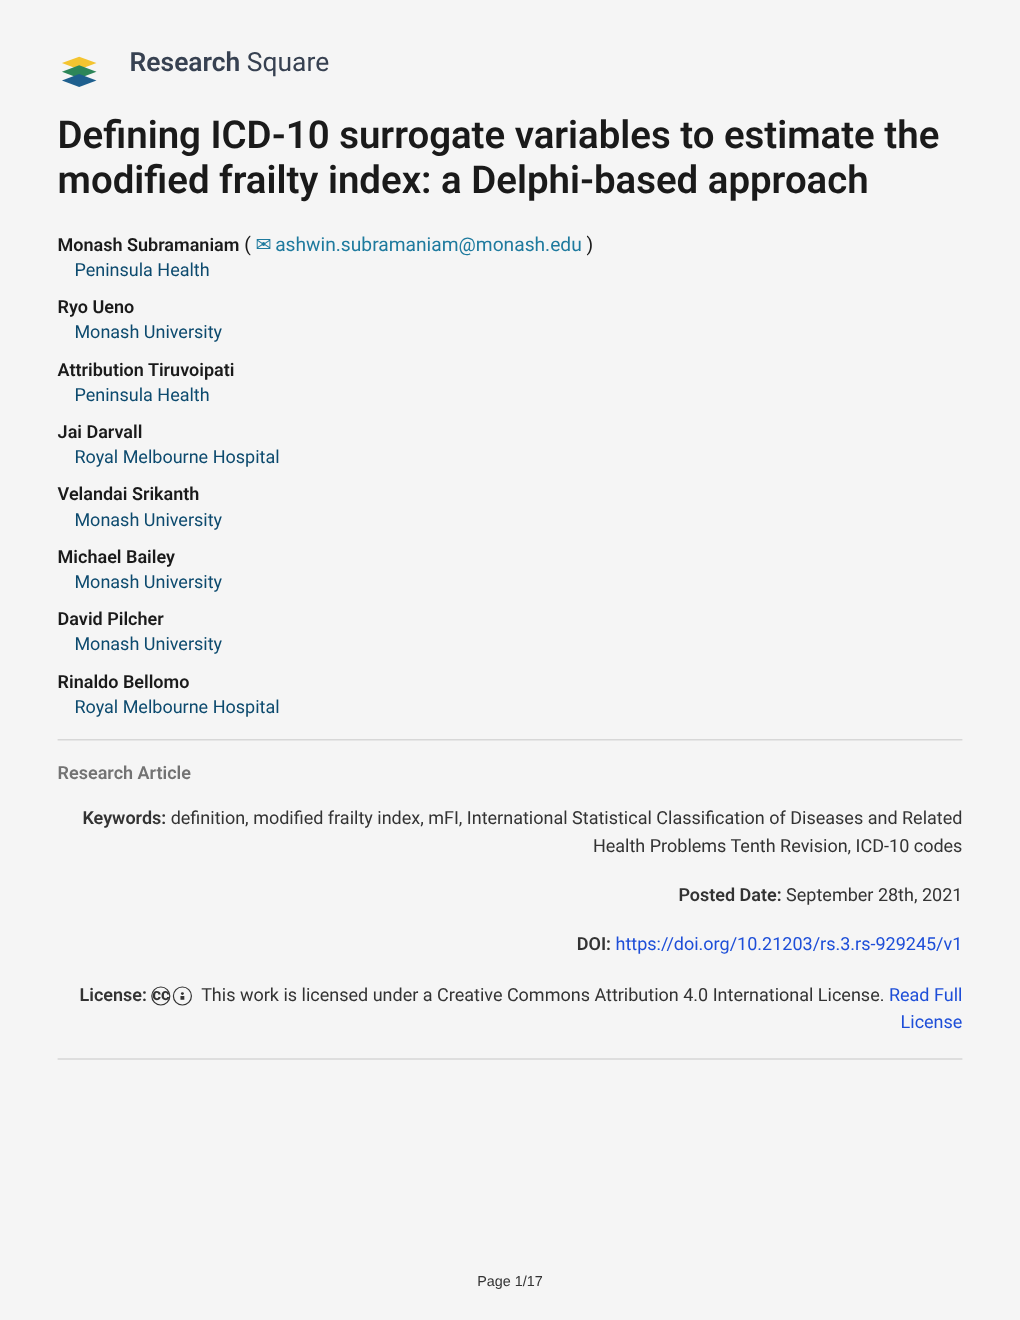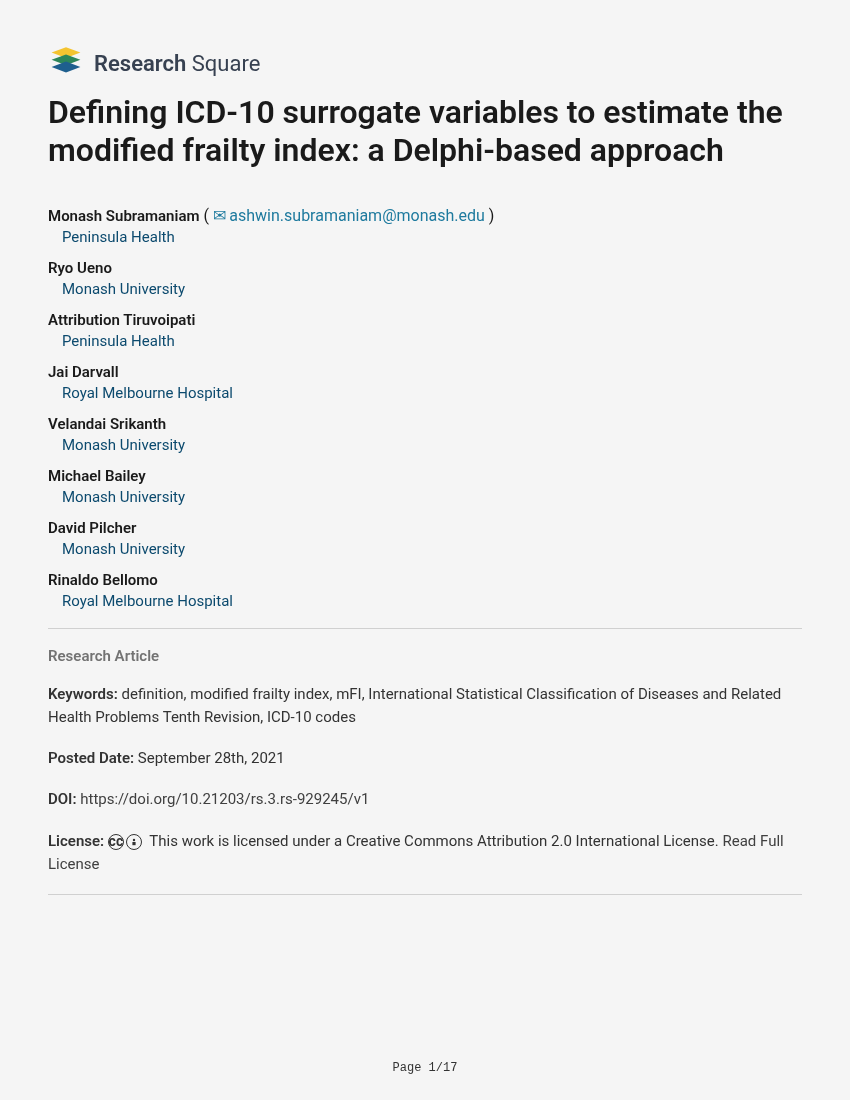--- a/index.html
+++ b/index.html
@@ -17,22 +17,22 @@
       position: relative;
     }
     .header-row {
       display: flex;
       align-items: flex-start;
       gap: 40px;
       margin-bottom: 18px;
     }
     .logo-section {
       display: flex;
-      align-items: flex-end;
-      gap: 10px;
+      align-items: flex-start;
+      gap: 24px;
     }
     .logo-icon {
       width: 36px;
       height: 36px;
     }
     .logo-text {
       font-size: 22px;
       font-weight: 600;
       color: #374151;
     }
@@ -44,21 +44,21 @@
       line-height: 1.45;
       color: #e11d48;
       flex: 1;
       padding-top: 2px;
     }
     .title {
       font-size: 32px;
       font-weight: 600;
       line-height: 1.18;
       color: #1a1a1a;
-      margin-bottom: 36px;
+      margin-bottom: 24px;
     }
     .author-block {
       margin-bottom: 12px;
     }
     .author-name {
       font-size: 15px;
       font-weight: 600;
       color: #1a1a1a;
     }
     .author-email-wrap {
@@ -88,26 +88,27 @@
       font-size: 15px;
       font-weight: 600;
       color: #737373;
       margin-bottom: 18px;
     }
     .meta-row {
       font-size: 15px;
       line-height: 1.55;
       color: #333;
       margin-bottom: 18px;
+      text-align: right;
     }
     .meta-label {
       font-weight: 600;
     }
     .link {
-      color: #404040;
+      color: #1d4ed8;
     }
     .license-icons {
       display: inline-flex;
       align-items: center;
       gap: 2px;
       vertical-align: middle;
       margin-right: 4px;
     }
     .cc-icon {
       width: 16px;
@@ -122,21 +123,21 @@
       color: #333;
     }
     .page-footer {
       position: absolute;
       bottom: 25px;
       left: 0;
       right: 0;
       text-align: center;
       font-size: 12px;
       color: #333;
-      font-family: Liberation Mono, monospace;
+      font-family: Liberation Sans, sans-serif;
     }
   </style>
 </head>
 <body>
 
 <div class="header-row">
   <div class="logo-section">
     <svg class="logo-icon" viewBox="0 0 40 40">
       <path d="M 4 14 L 20 8 L 36 14 L 20 20 Z" fill="#f4c430"></path>
       <path d="M 4 22 L 20 16 L 36 22 L 20 28 Z" fill="#2d8659"></path>
@@ -212,20 +213,20 @@
   <span class="meta-label">License:</span>
   <span class="license-icons">
     <span class="cc-icon">cc</span>
     <span class="cc-icon">
       <svg width="8" height="8" viewBox="0 0 10 10">
           <circle cx="5" cy="2.5" r="1.5" fill="#333"></circle>
           <path d="M 3 5 L 7 5 L 7 9 L 3 9 Z" fill="#333"></path>
         </svg>
     </span>
   </span>
-  <span>This work is licensed under a Creative Commons Attribution 2.0 International License.</span>
+  <span>This work is licensed under a Creative Commons Attribution 4.0 International License.</span>
   <span> </span>
   <span class="link">Read Full License</span>
 </div>
 
 <hr class="divider">
 
 <div class="page-footer">Page 1/17</div>
 
 </body></html>

